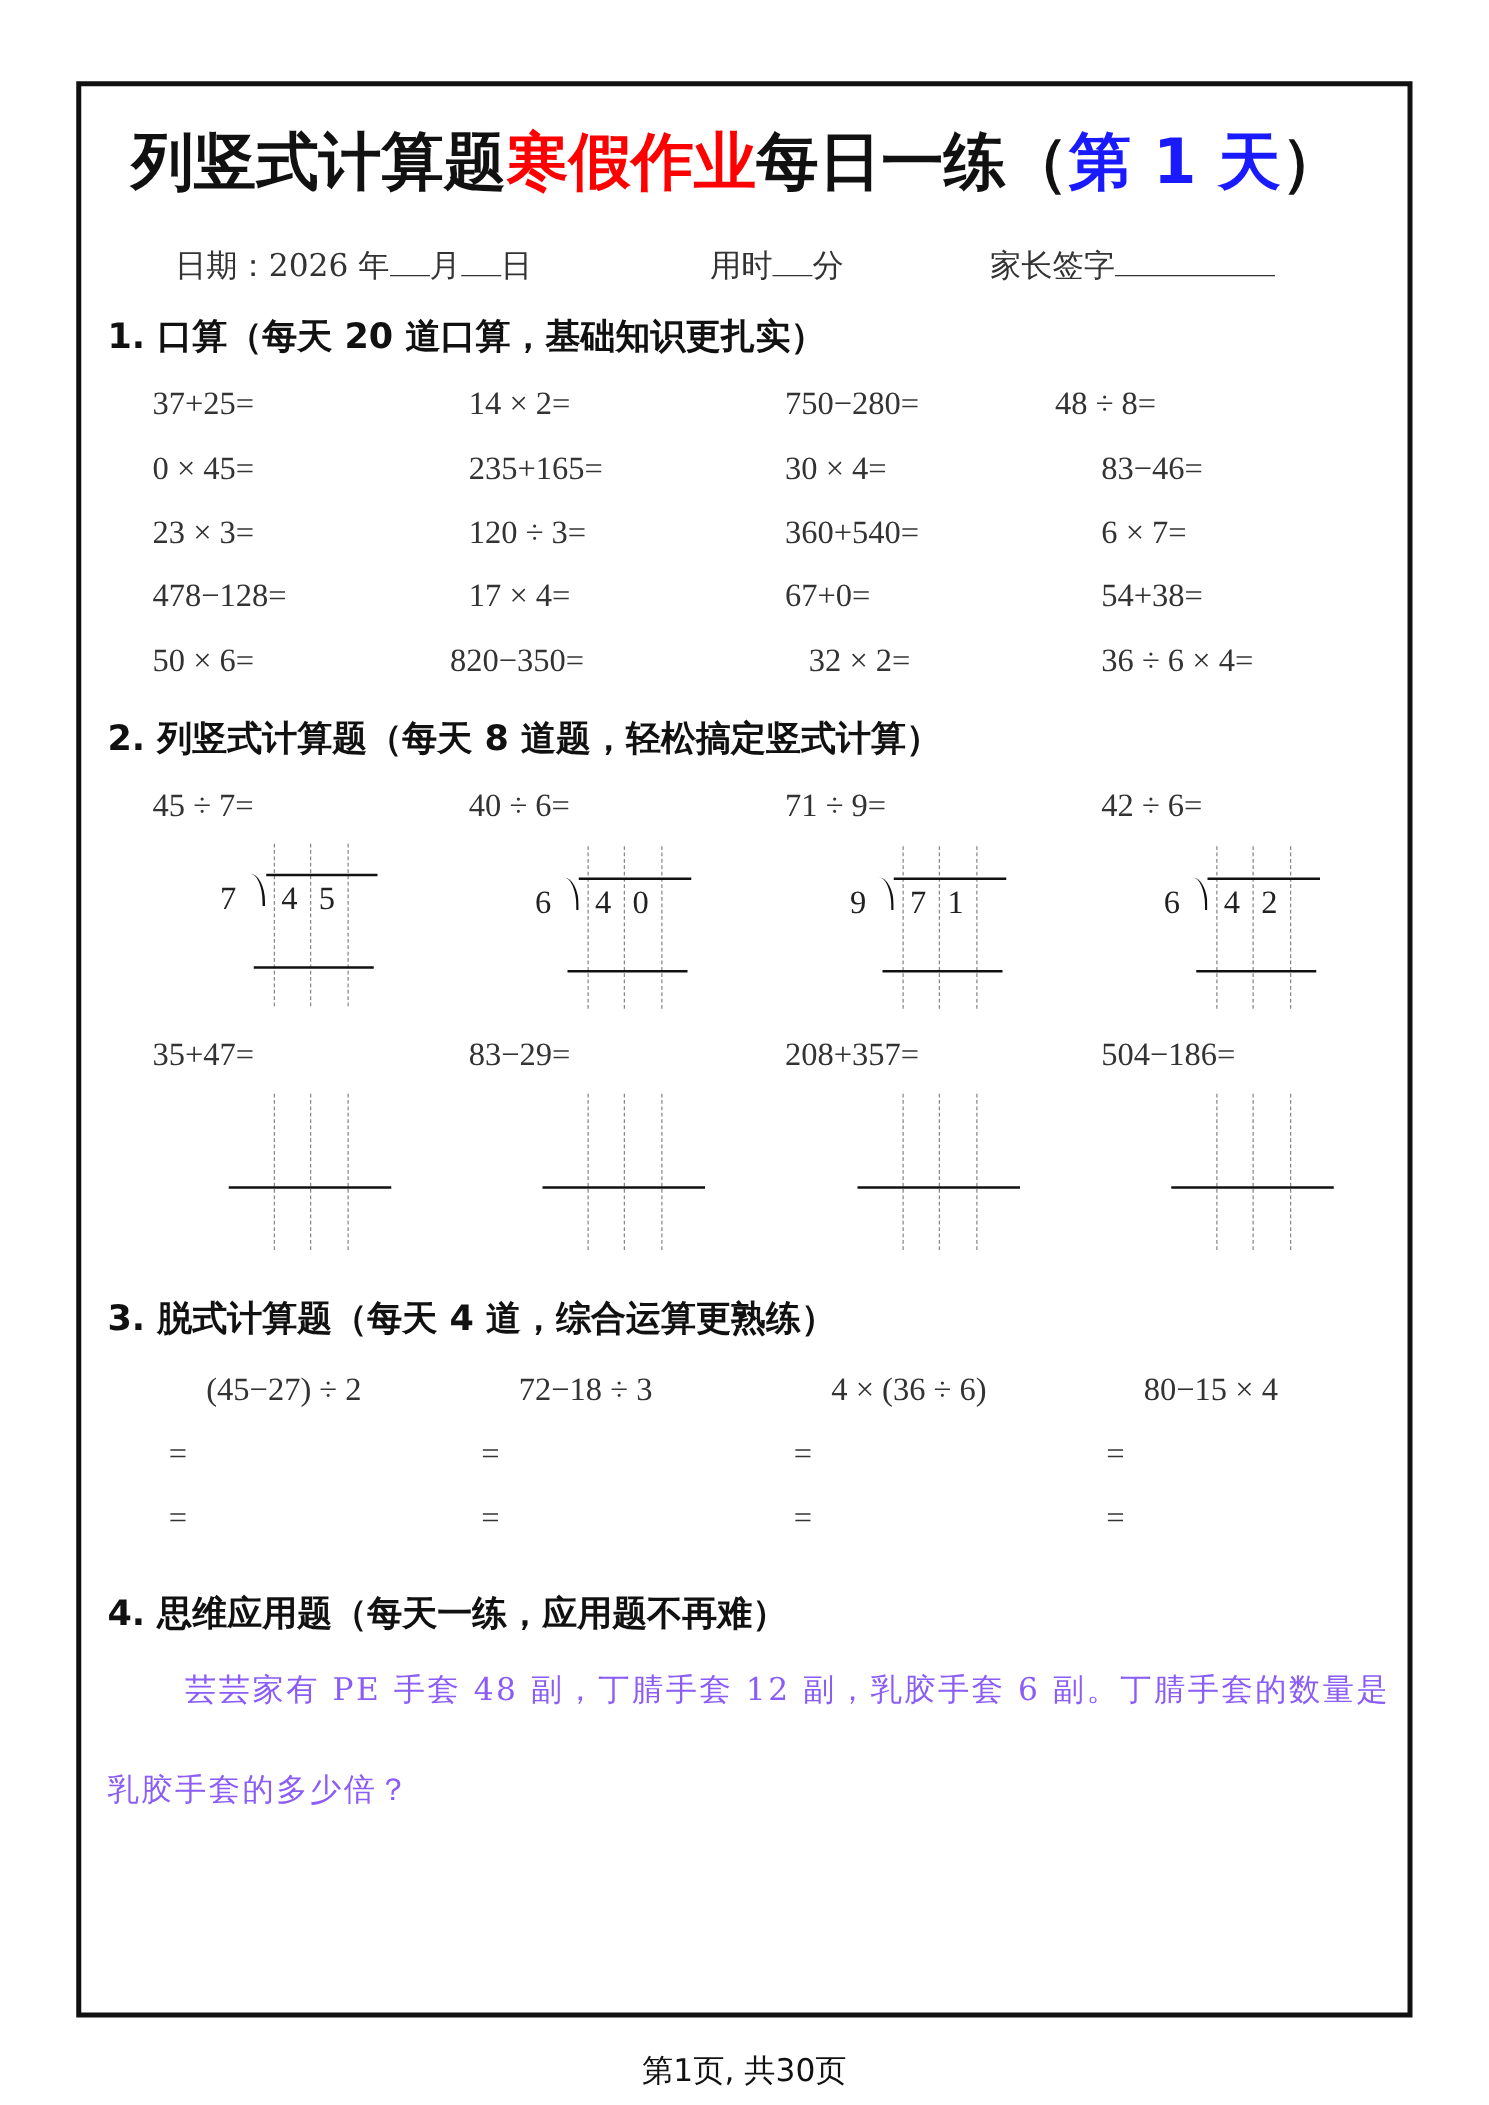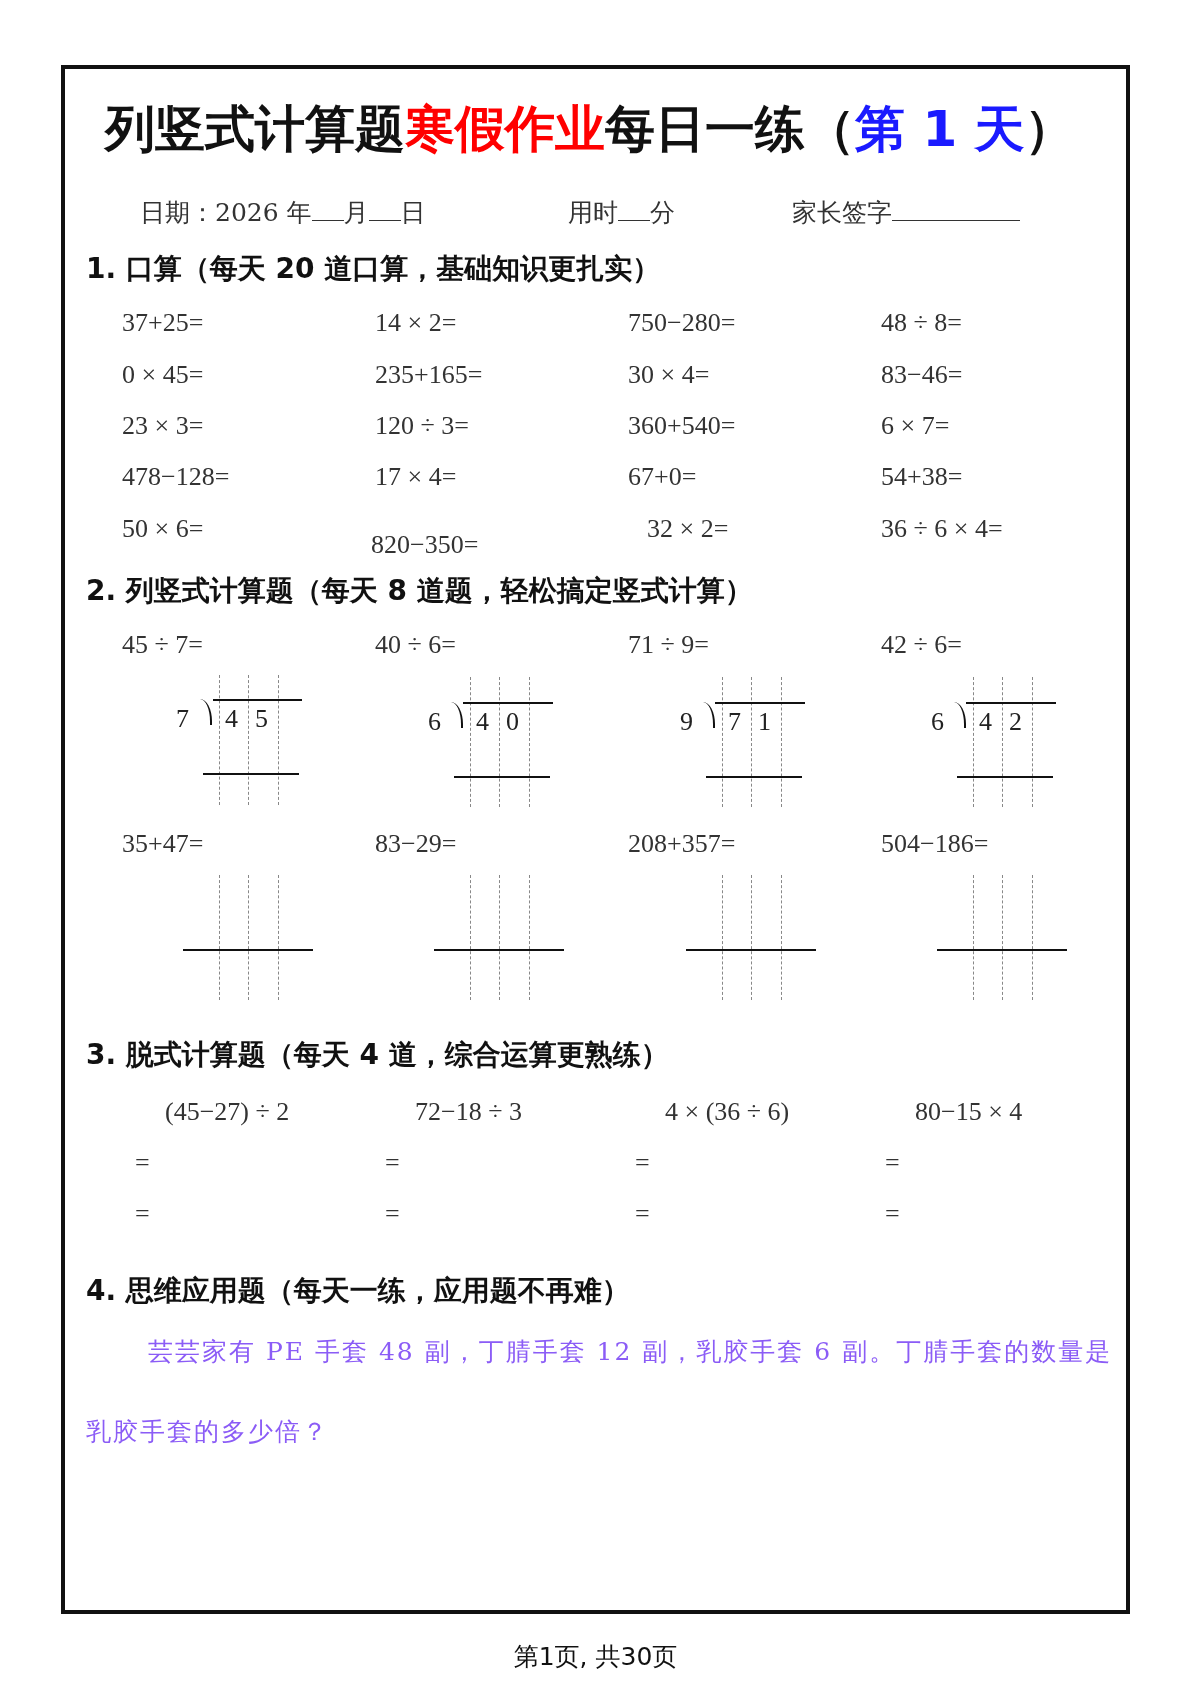--- a/index.html
+++ b/index.html
@@ -36,39 +36,39 @@
 </div>
 <div class="info" style="left:792px;">
   <span>家长签字</span><span class="blank" style="width:128px;"></span>
 </div>
 
 <div class="sec-h" style="top:250px;">1. 口算（每天 20 道口算，基础知识更扎实）</div>
 
 <div class="q" style="left:122px;top:308px;">37+25=</div>
 <div class="q" style="left:375px;top:308px;">14 × 2=</div>
 <div class="q" style="left:628px;top:308px;">750−280=</div>
-<div class="q" style="left:881px;top:308px;text-align:right;">48 ÷ 8=</div>
+<div class="q" style="left:844px;top:308px;text-align:right;">48 ÷ 8=</div>
 
 <div class="q" style="left:122px;top:360px;">0 × 45=</div>
 <div class="q" style="left:375px;top:360px;">235+165=</div>
 <div class="q" style="left:628px;top:360px;">30 × 4=</div>
 <div class="q" style="left:881px;top:360px;">83−46=</div>
 
 <div class="q" style="left:122px;top:411px;">23 × 3=</div>
 <div class="q" style="left:375px;top:411px;">120 ÷ 3=</div>
 <div class="q" style="left:628px;top:411px;">360+540=</div>
 <div class="q" style="left:881px;top:411px;">6 × 7=</div>
 
 <div class="q" style="left:122px;top:462px;">478−128=</div>
 <div class="q" style="left:375px;top:462px;">17 × 4=</div>
 <div class="q" style="left:628px;top:462px;">67+0=</div>
 <div class="q" style="left:881px;top:462px;">54+38=</div>
 
 <div class="q" style="left:122px;top:514px;">50 × 6=</div>
-<div class="q" style="left:371px;top:514px;margin-top:16px;">820−350=</div>
+<div class="q" style="left:360px;top:514px;">820−350=</div>
 <div class="q" style="left:628px;top:514px;margin-left:19px;">32 × 2=</div>
 <div class="q" style="left:881px;top:514px;">36 ÷ 6 × 4=</div>
 
 <div class="sec-h" style="top:572px;">2. 列竖式计算题（每天 8 道题，轻松搞定竖式计算）</div>
 
 <div class="q" style="left:122px;top:630px;">45 ÷ 7=</div>
 <div class="q" style="left:375px;top:630px;">40 ÷ 6=</div>
 <div class="q" style="left:628px;top:630px;text-align:right;">71 ÷ 9=</div>
 <div class="q" style="left:881px;top:630px;">42 ÷ 6=</div>
 

